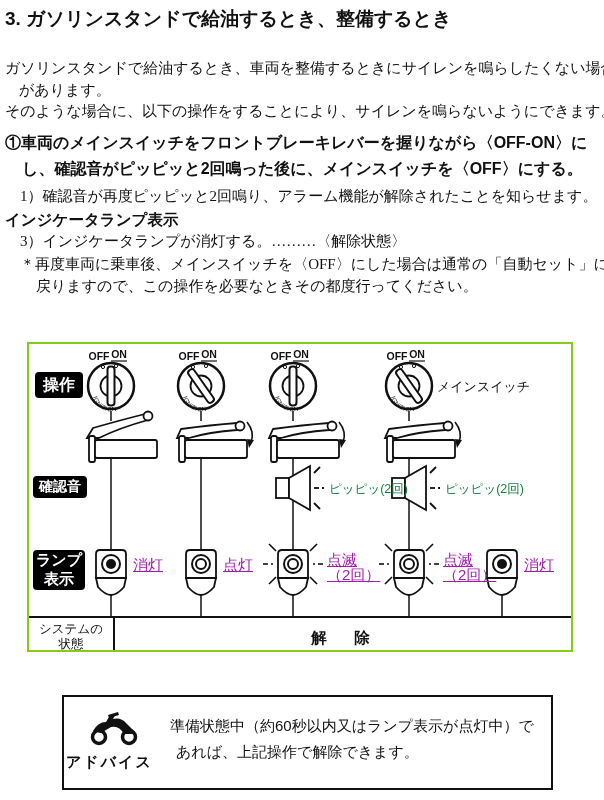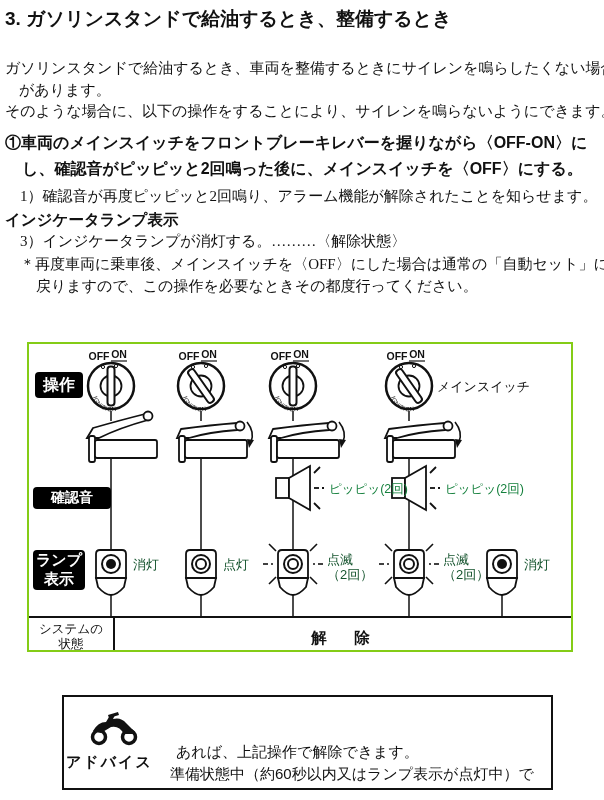--- a/index.html
+++ b/index.html
@@ -29,38 +29,38 @@
     position:absolute; left:27px; top:342px; width:546px; height:310px;
     border:2px solid #84cc16; background:#fff;
   }
   .diagram svg { position:absolute; left:0; top:0; }
   .rowlabel {
     position:absolute; background:#000; color:#fff; font-weight:bold;
     text-align:center; border-radius:4px; line-height:1.25;
     display:flex; align-items:center; justify-content:center;
   }
   .lbl-op   { left:6px; top:28px;  width:48px; height:26px; font-size:16px; }
-  .lbl-snd  { left:4px; top:143px; width:78px; height:22px; font-size:14px; }
+  .lbl-snd  { left:4px; top:132px; width:54px; height:22px; font-size:14px; }
   .lbl-lamp { left:4px; top:206px; width:52px; height:40px; font-size:15px; }
   .lbl-sys  { position:absolute; left:0; top:278px; width:84px; text-align:center;
               font-size:12.5px; line-height:15px; color:#111; }
   .state-txt{ position:absolute; left:85px; top:284px; width:459px; text-align:center;
               font-size:15.5px; font-weight:bold; letter-spacing:6px; }
-  .lamp-label { position:absolute; font-size:13px; line-height:15px; color:#14532d; }
+  .lamp-label { position:absolute; font-size:15px; line-height:15px; color:#a21caf;text-decoration:underline; }
   .beep-label { position:absolute; font-size:12.5px; color:#15803d; }
   .mainsw-label { position:absolute; left:408px; top:34px; font-size:13px; color:#111;font-family:Liberation Mono, monospace; }
 
   .advice {
     position:absolute; left:62px; top:695px; width:491px; height:95px;
     border:2px solid #111; background:#fff;
   }
   .advice .moto { position:absolute; left:24px; top:10px; }
   .advice .advlbl { position:absolute; left:2px; top:56px; width:104px; text-align:left;
                     font-size:15px; font-weight:bold; letter-spacing:2px; }
-  .advice .l1 { position:absolute; left:106px; top:20px; font-size:15px;margin-top:48px; }
+  .advice .l1 { position:absolute; left:106px; top:20px; font-size:15px; }
   .advice .l2 { position:absolute; left:112px; top:46px; font-size:15px; }
 </style>
 </head>
 <body>
 
 <div class="page">
 
   <div class="abs title gothic">3. ガソリンスタンドで給油するとき、整備するとき</div>
   <div class="abs p1a mincho">ガソリンスタンドで給油するとき、車両を整備するときにサイレンを鳴らしたくない場合</div>
   <div class="abs p1b mincho">があります。</div>

